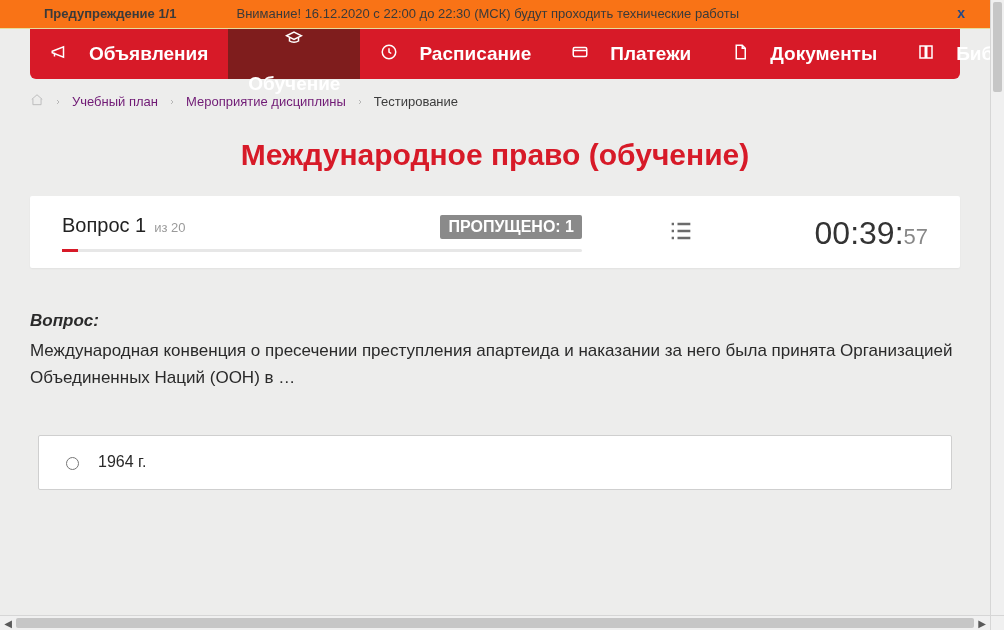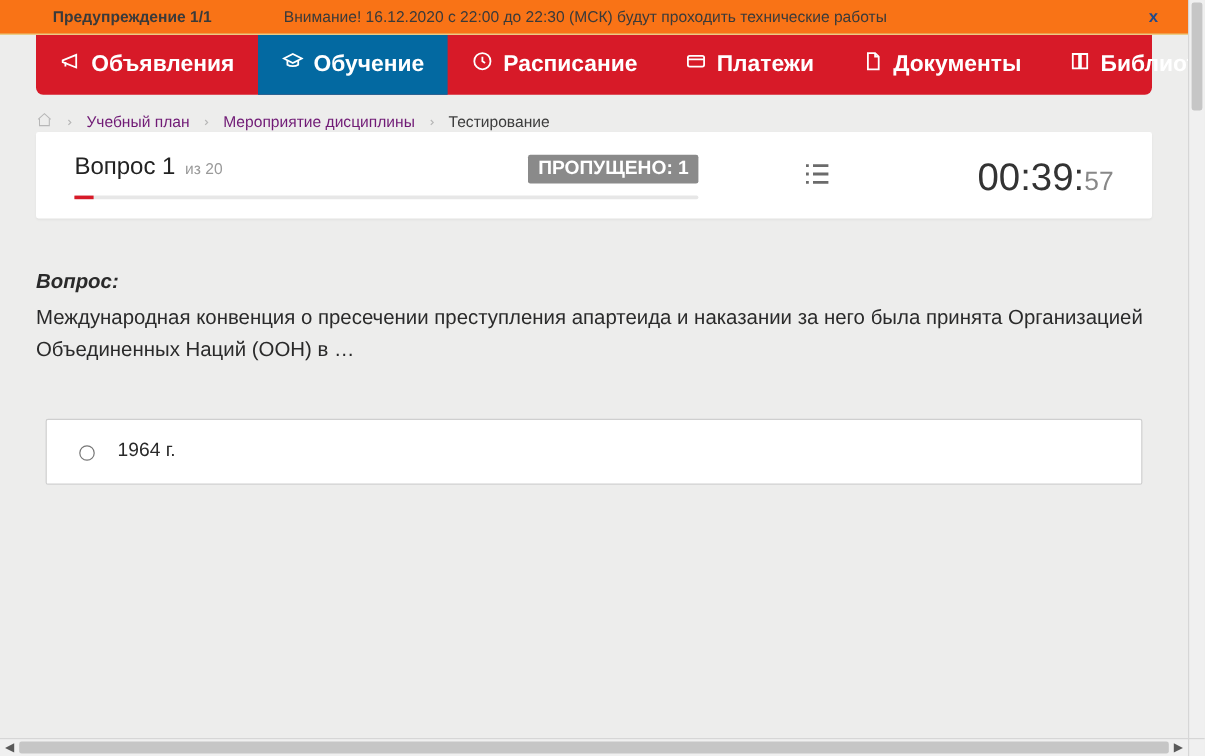--- a/index.html
+++ b/index.html
@@ -47,29 +47,30 @@
     background: #d71a28;
     display: flex;
     align-items: stretch;
     margin: 0 30px;
     border-radius: 0 0 6px 6px;
     height: 50px;
   }
   .nav-item {
     display: flex;
     align-items: center;
-    gap: 8px;
+    gap: 21px;
     color: #fff;
     font-size: 19px;
     font-weight: bold;
     padding: 0 20px;
     cursor: pointer;
   }
   .nav-item.active {
-    background: #0369a1;
+    background: #7f1d1d;
+    flex-direction: column;
   }
   .nav-item svg { width: 18px; height: 18px; }
 
   
   .breadcrumbs {
     display: flex;
     align-items: center;
     gap: 10px;
     margin: 14px 30px 0 30px;
     font-size: 13px;
@@ -284,20 +285,21 @@
     <span class="crumb-sep"><svg viewBox="0 0 24 24" fill="none" stroke-width="3">
           <path d="M9 6l6 6-6 6"></path>
         </svg></span>
     <span class="crumb-link">Мероприятие дисциплины</span>
     <span class="crumb-sep"><svg viewBox="0 0 24 24" fill="none" stroke-width="3">
           <path d="M9 6l6 6-6 6"></path>
         </svg></span>
     <span class="crumb-current">Тестирование</span>
   </div>
 
+  <div class="page-title">Международное право (обучение)</div>
 
   <div class="statusbar">
     <div class="q-block">
       <div class="q-line">
         <span class="q-main">Вопрос 1</span>
         <span class="q-of">из 20</span>
         <span class="badge">ПРОПУЩЕНО: 1</span>
       </div>
       <div class="progress-track">
         <div class="progress-fill"></div>

